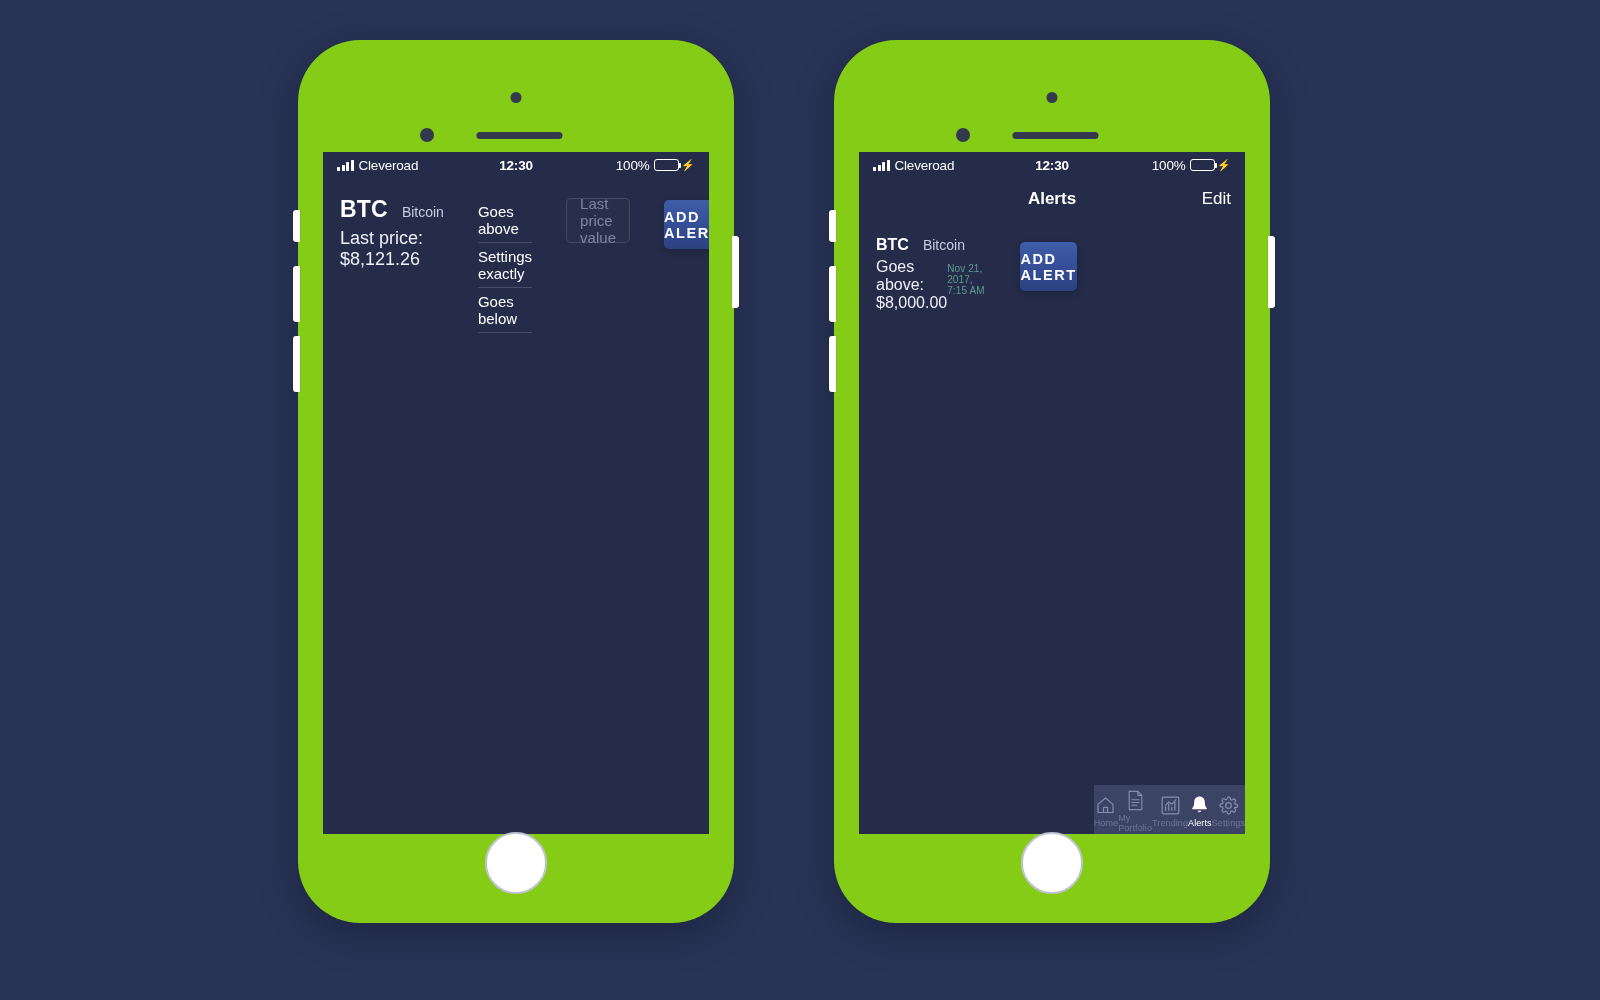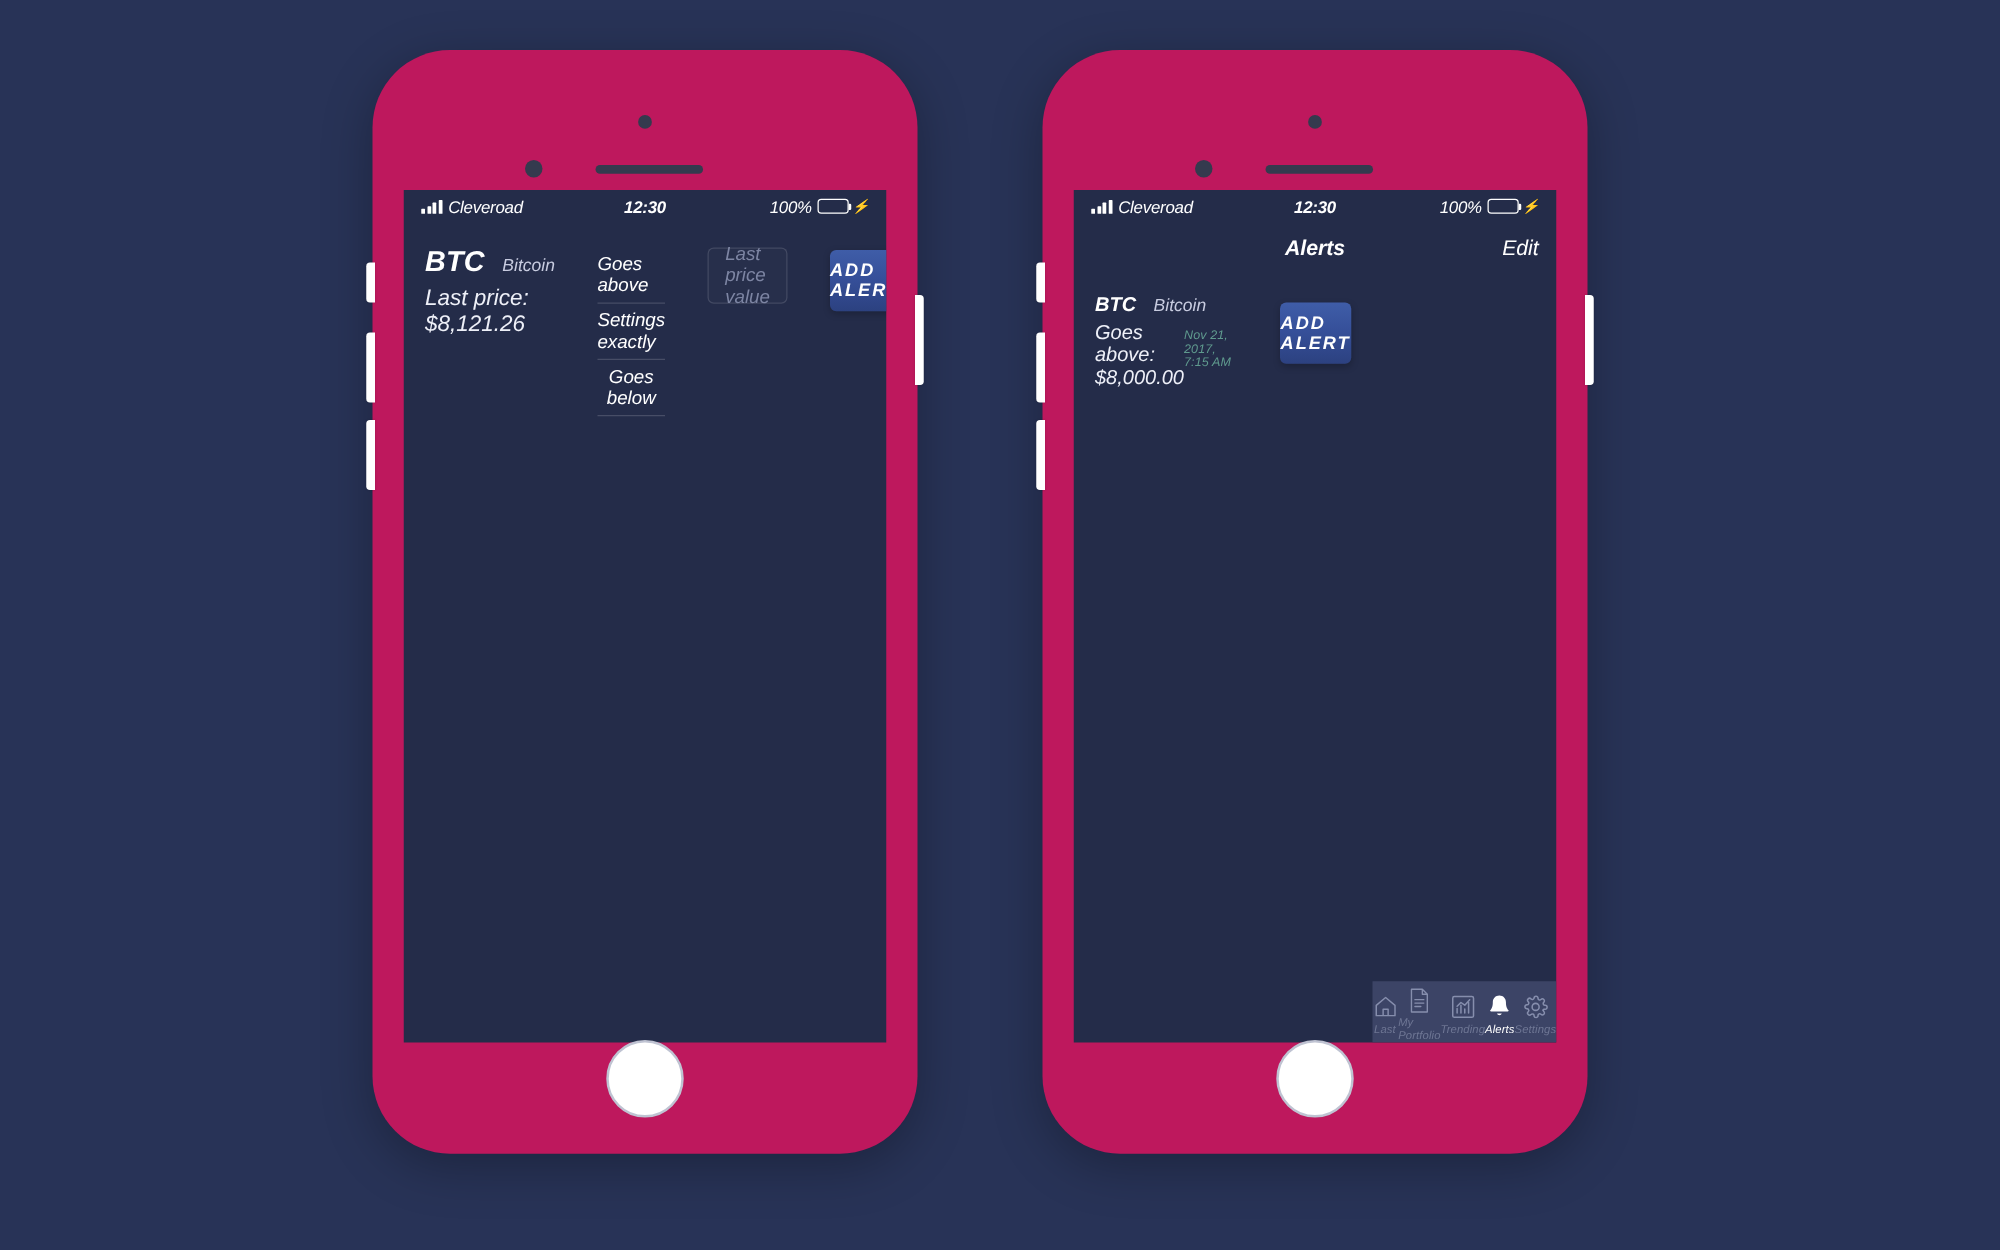--- a/index.html
+++ b/index.html
@@ -9,24 +9,23 @@
     font-family:"Liberation Sans", sans-serif;
     position:relative;
   }
 
   
   .phone {
     position:absolute;
     top:40px;
     width:436px;
     height:883px;
-    background:#be185d;
+    background:#84cc16;
     border-radius:62px;
     box-shadow:0 10px 40px rgba(0,0,0,0.28);
-    font-style:italic;
   }
   .phone.left  { left:298px; }
   .phone.right { left:834px; }
 
   .side-btn {
     position:absolute;
     background:#ffffff;
     border-radius:3px;
     box-shadow:0 0 2px rgba(0,0,0,0.18);
   }
@@ -137,21 +136,21 @@
   .coin-name { font-size:14px; color:#c8cce0; }
   .coin-price { margin-top:5px; font-size:18px; color:#eef0f8; }
 
   
   .cond-list { margin-top:20px; padding:0 17px; }
   .cond-item {
     height:45px; display:flex; align-items:center;
     font-size:15px; color:#ffffff; cursor:pointer;
     border-bottom:1px solid rgba(255,255,255,0.16);
   }
-  .cond-item:last-child { border-bottom:1px solid rgba(255,255,255,0.16);text-align:center; }
+  .cond-item:last-child { border-bottom:1px solid rgba(255,255,255,0.16); }
 
   .price-input {
     margin:20px 17px 0 17px;
     height:45px;
     border:1px solid rgba(255,255,255,0.13);
     border-radius:5px;
     background:rgba(255,255,255,0.015);
     display:flex; align-items:center;
     padding:0 13px;
     font-size:15px;
@@ -339,21 +338,21 @@
 
       <div class="tabbar">
 
         <div class="tab">
           <span class="ticon">
             <svg width="21" height="20" viewBox="0 0 24 24" fill="none" stroke="#868ead" stroke-width="1.4" stroke-linejoin="round">
               <path d="M3 11.2 12 3.6l9 7.6V21H3z"></path>
                 <path d="M9.6 21v-6.2h4.8V21"></path>
             </svg>
           </span>
-          <span class="tlabel">Last</span>
+          <span class="tlabel">Home</span>
         </div>
 
         <div class="tab">
           <span class="ticon">
             <svg width="19" height="21" viewBox="0 0 24 26" fill="none" stroke="#868ead" stroke-width="1.4" stroke-linejoin="round">
               <path d="M4 1.5h11l5 5v18H4z"></path>
                 <path d="M15 1.5v5h5"></path>
               <path d="M7.5 12h9M7.5 15.5h9M7.5 19h6" stroke-linecap="round"></path>
             </svg>
           </span>

